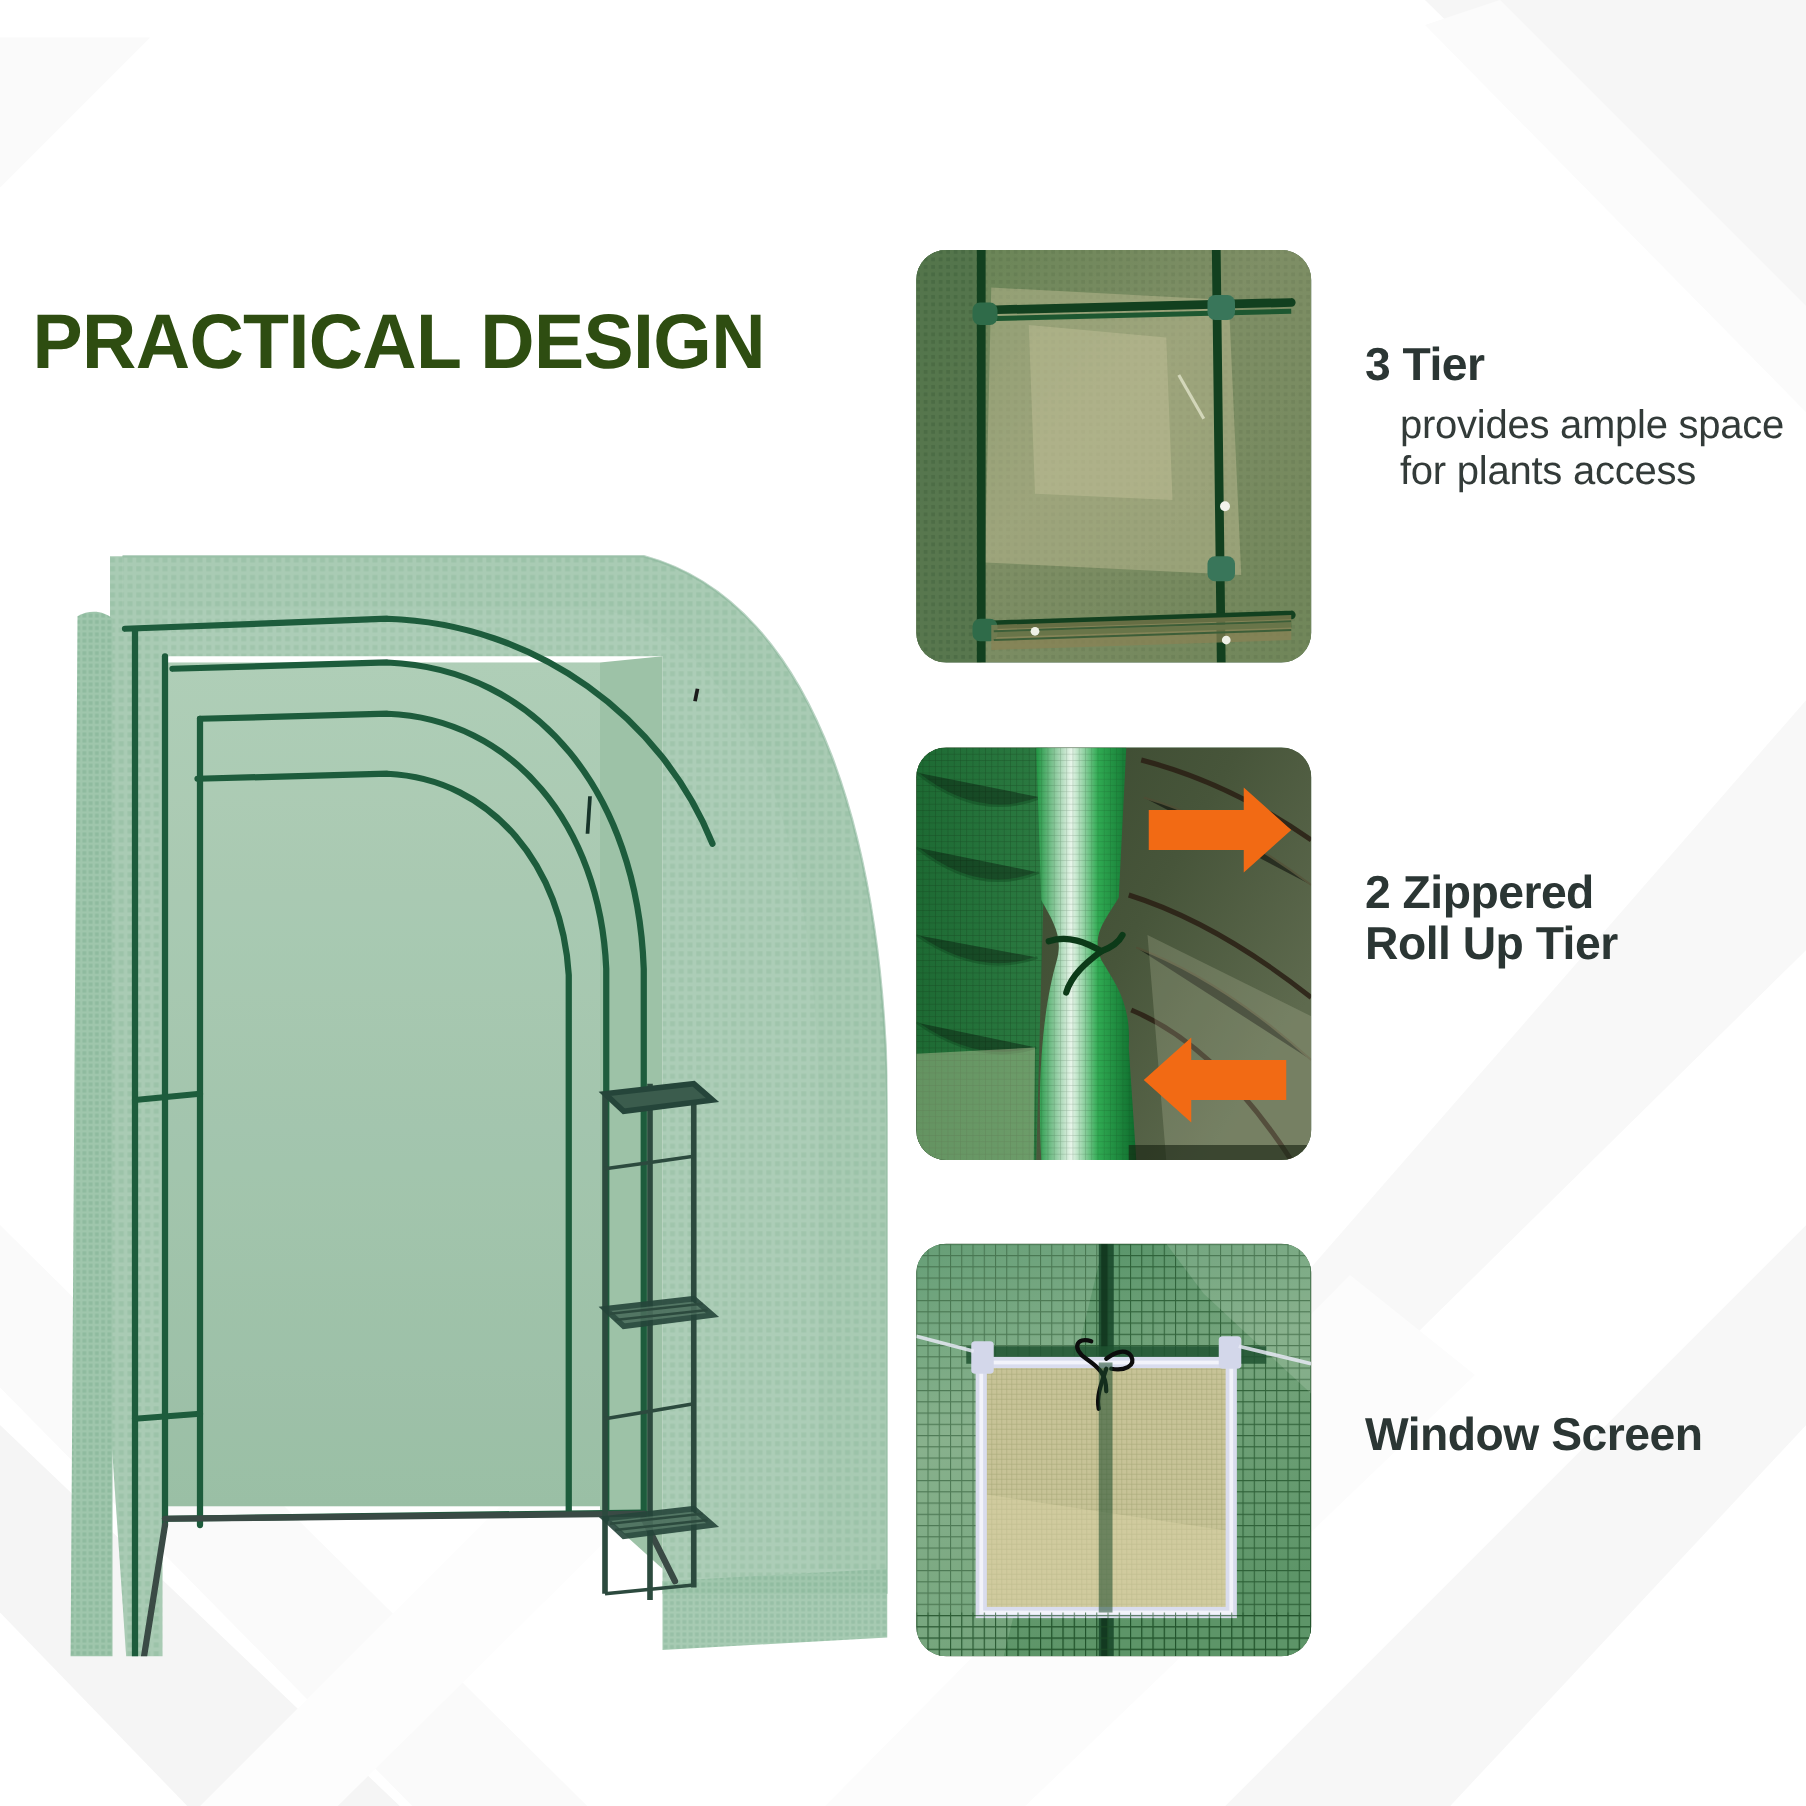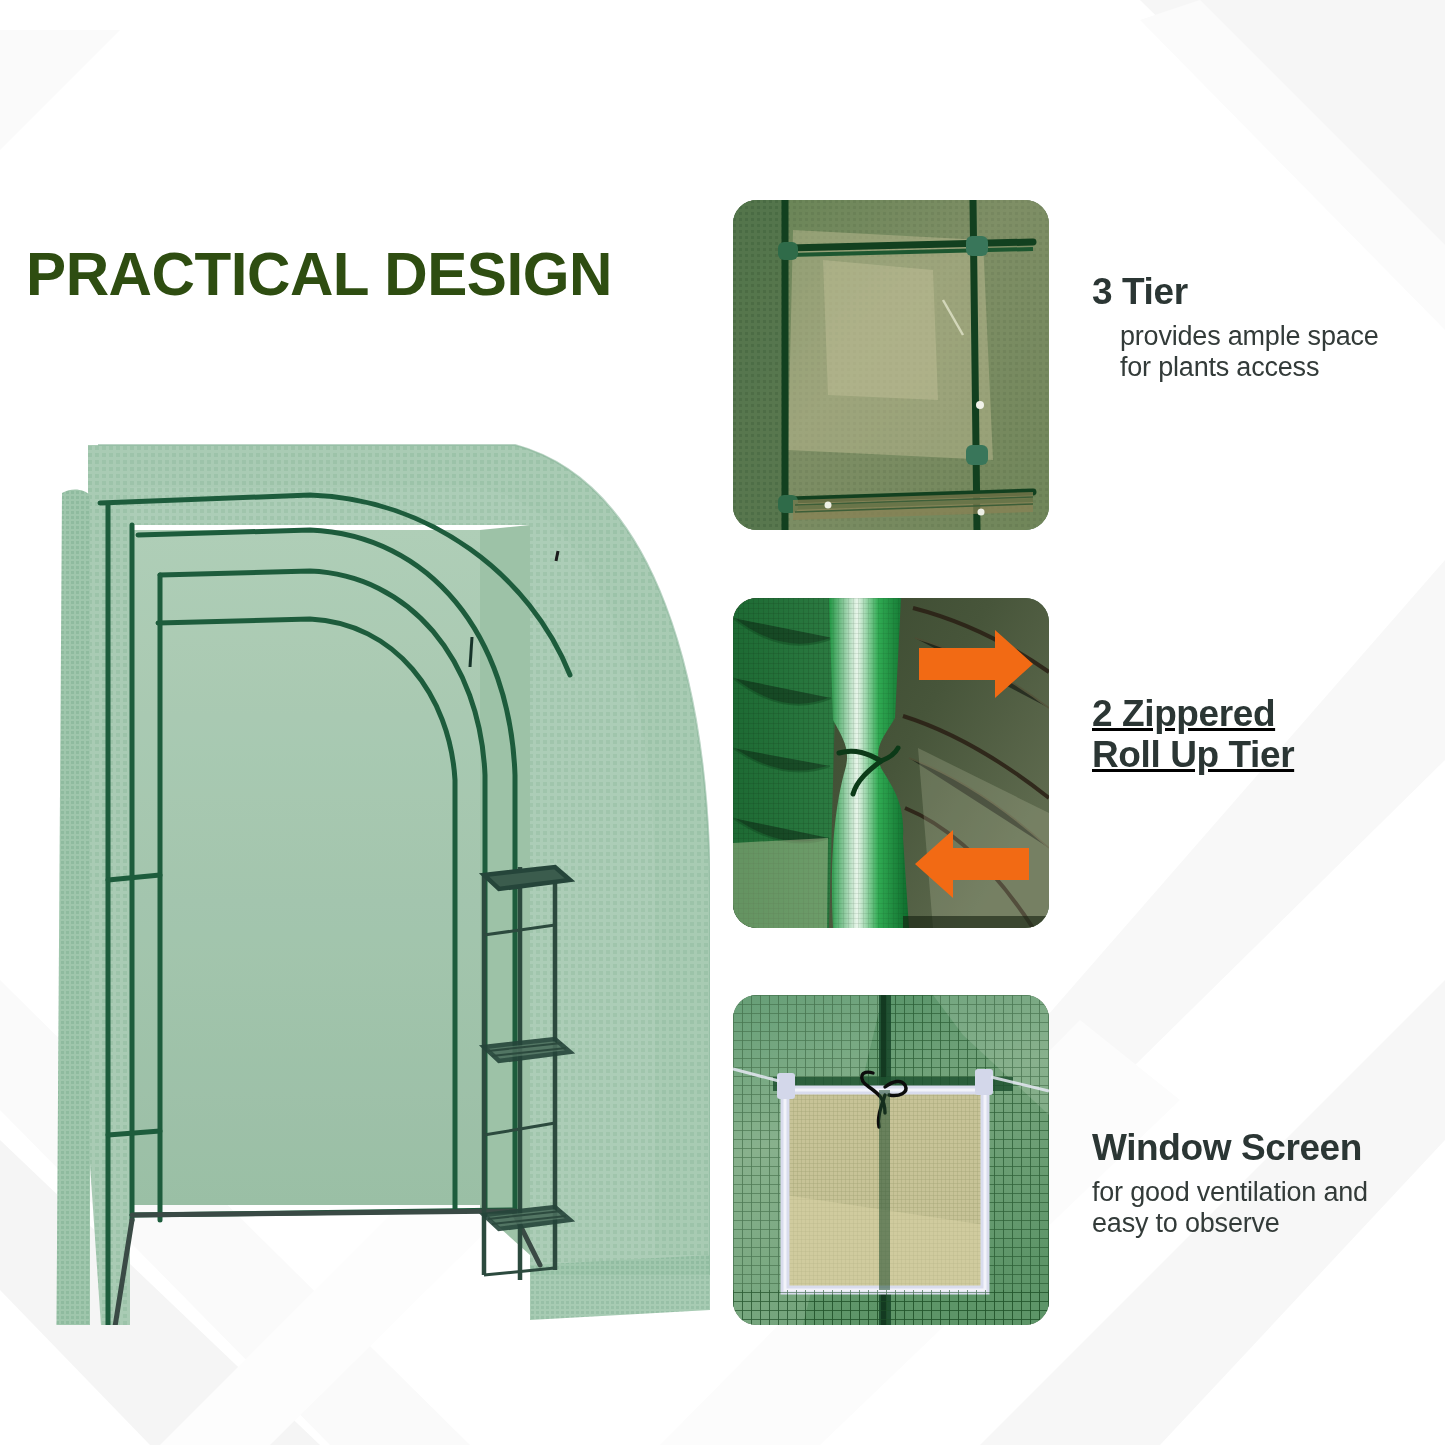--- a/index.html
+++ b/index.html
@@ -49,21 +49,21 @@
 
   .ftext { position:absolute; left:1092px; width:352px; }
   .fhead {
     font-size:37px;
     font-weight:bold;
     line-height:1.10;
     color:#2b3634;
     letter-spacing:-0.4px;
   }
   .fsub {
-    font-size:27px;
+    font-size:32px;
     line-height:1.17;
     color:#333b39;
     letter-spacing:-0.2px;
     margin-top:8px;
   }
   .indent { padding-left:28px; }
 </style>
 </head>
 <body>
 
@@ -342,21 +342,21 @@
       <g fill="#f26a14">
         <polygon points="186,50 262,50 262,32 300,66 262,100 262,82 186,82"></polygon>
       </g>
       <g fill="#f26a14">
         <polygon points="296,250 220,250 220,232 182,266 220,300 220,282 296,282"></polygon>
       </g>
 
       <path d="M 170 318 L 316 318 L 316 330 L 170 330 Z" fill="#14200f" opacity="0.6"></path>
     </svg>
   </div>
-  <div class="ftext" style="top:694px;text-decoration:underline;">
+  <div class="ftext" style="top:694px;">
     <div class="fhead">
       <div>2 Zippered</div>
       <div>Roll Up Tier</div>
     </div>
   </div>
 </div>
 
 <div class="feature">
   <div class="photo" style="left:733px; top:995px;">
     <svg viewBox="0 0 316 330" preserveAspectRatio="none">
@@ -415,18 +415,14 @@
 
       <rect x="146" y="95" width="11" height="200" fill="#1b4a2c" opacity="0.55"></rect>
 
       <rect x="0" y="295" width="316" height="35" fill="url(#p3grid)" opacity="0.9"></rect>
     </svg>
   </div>
   <div class="ftext" style="top:1128px;">
     <div class="fhead">
       <div>Window Screen</div>
     </div>
-    <div class="fsub">
-      <div>for good ventilation and</div>
-      <div>easy to observe</div>
-    </div>
   </div>
 </div>
 
 </body></html>

